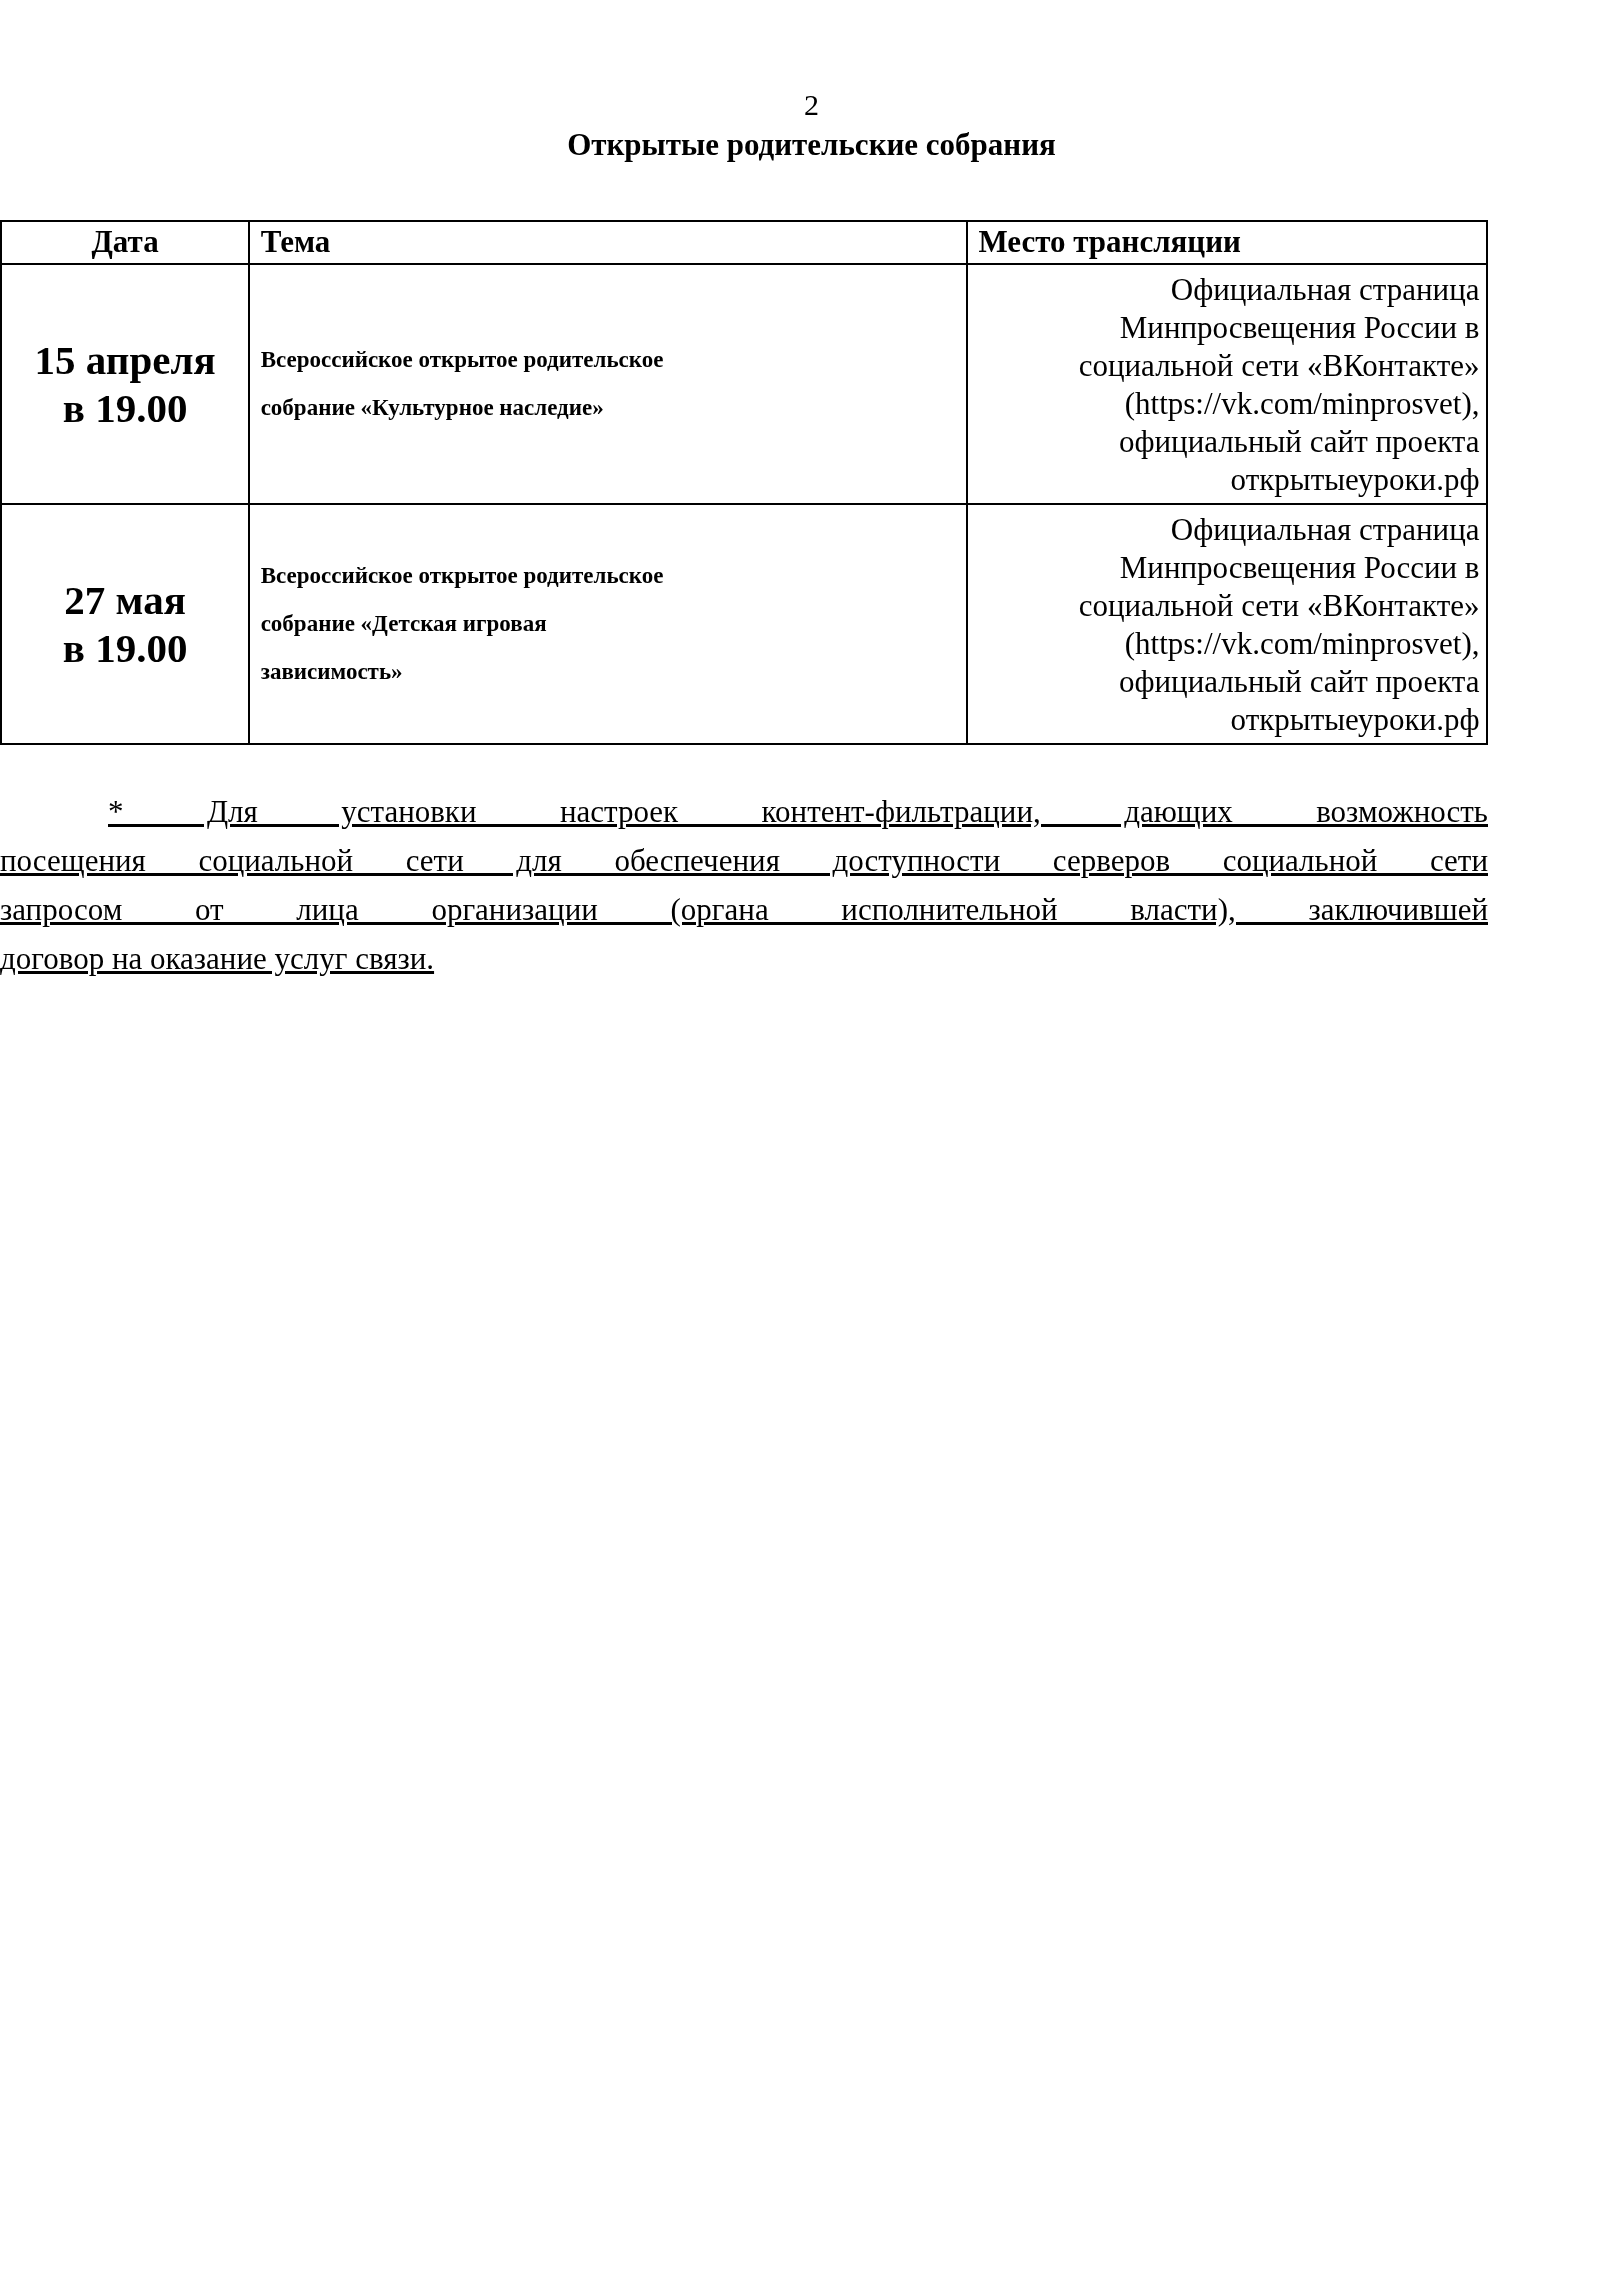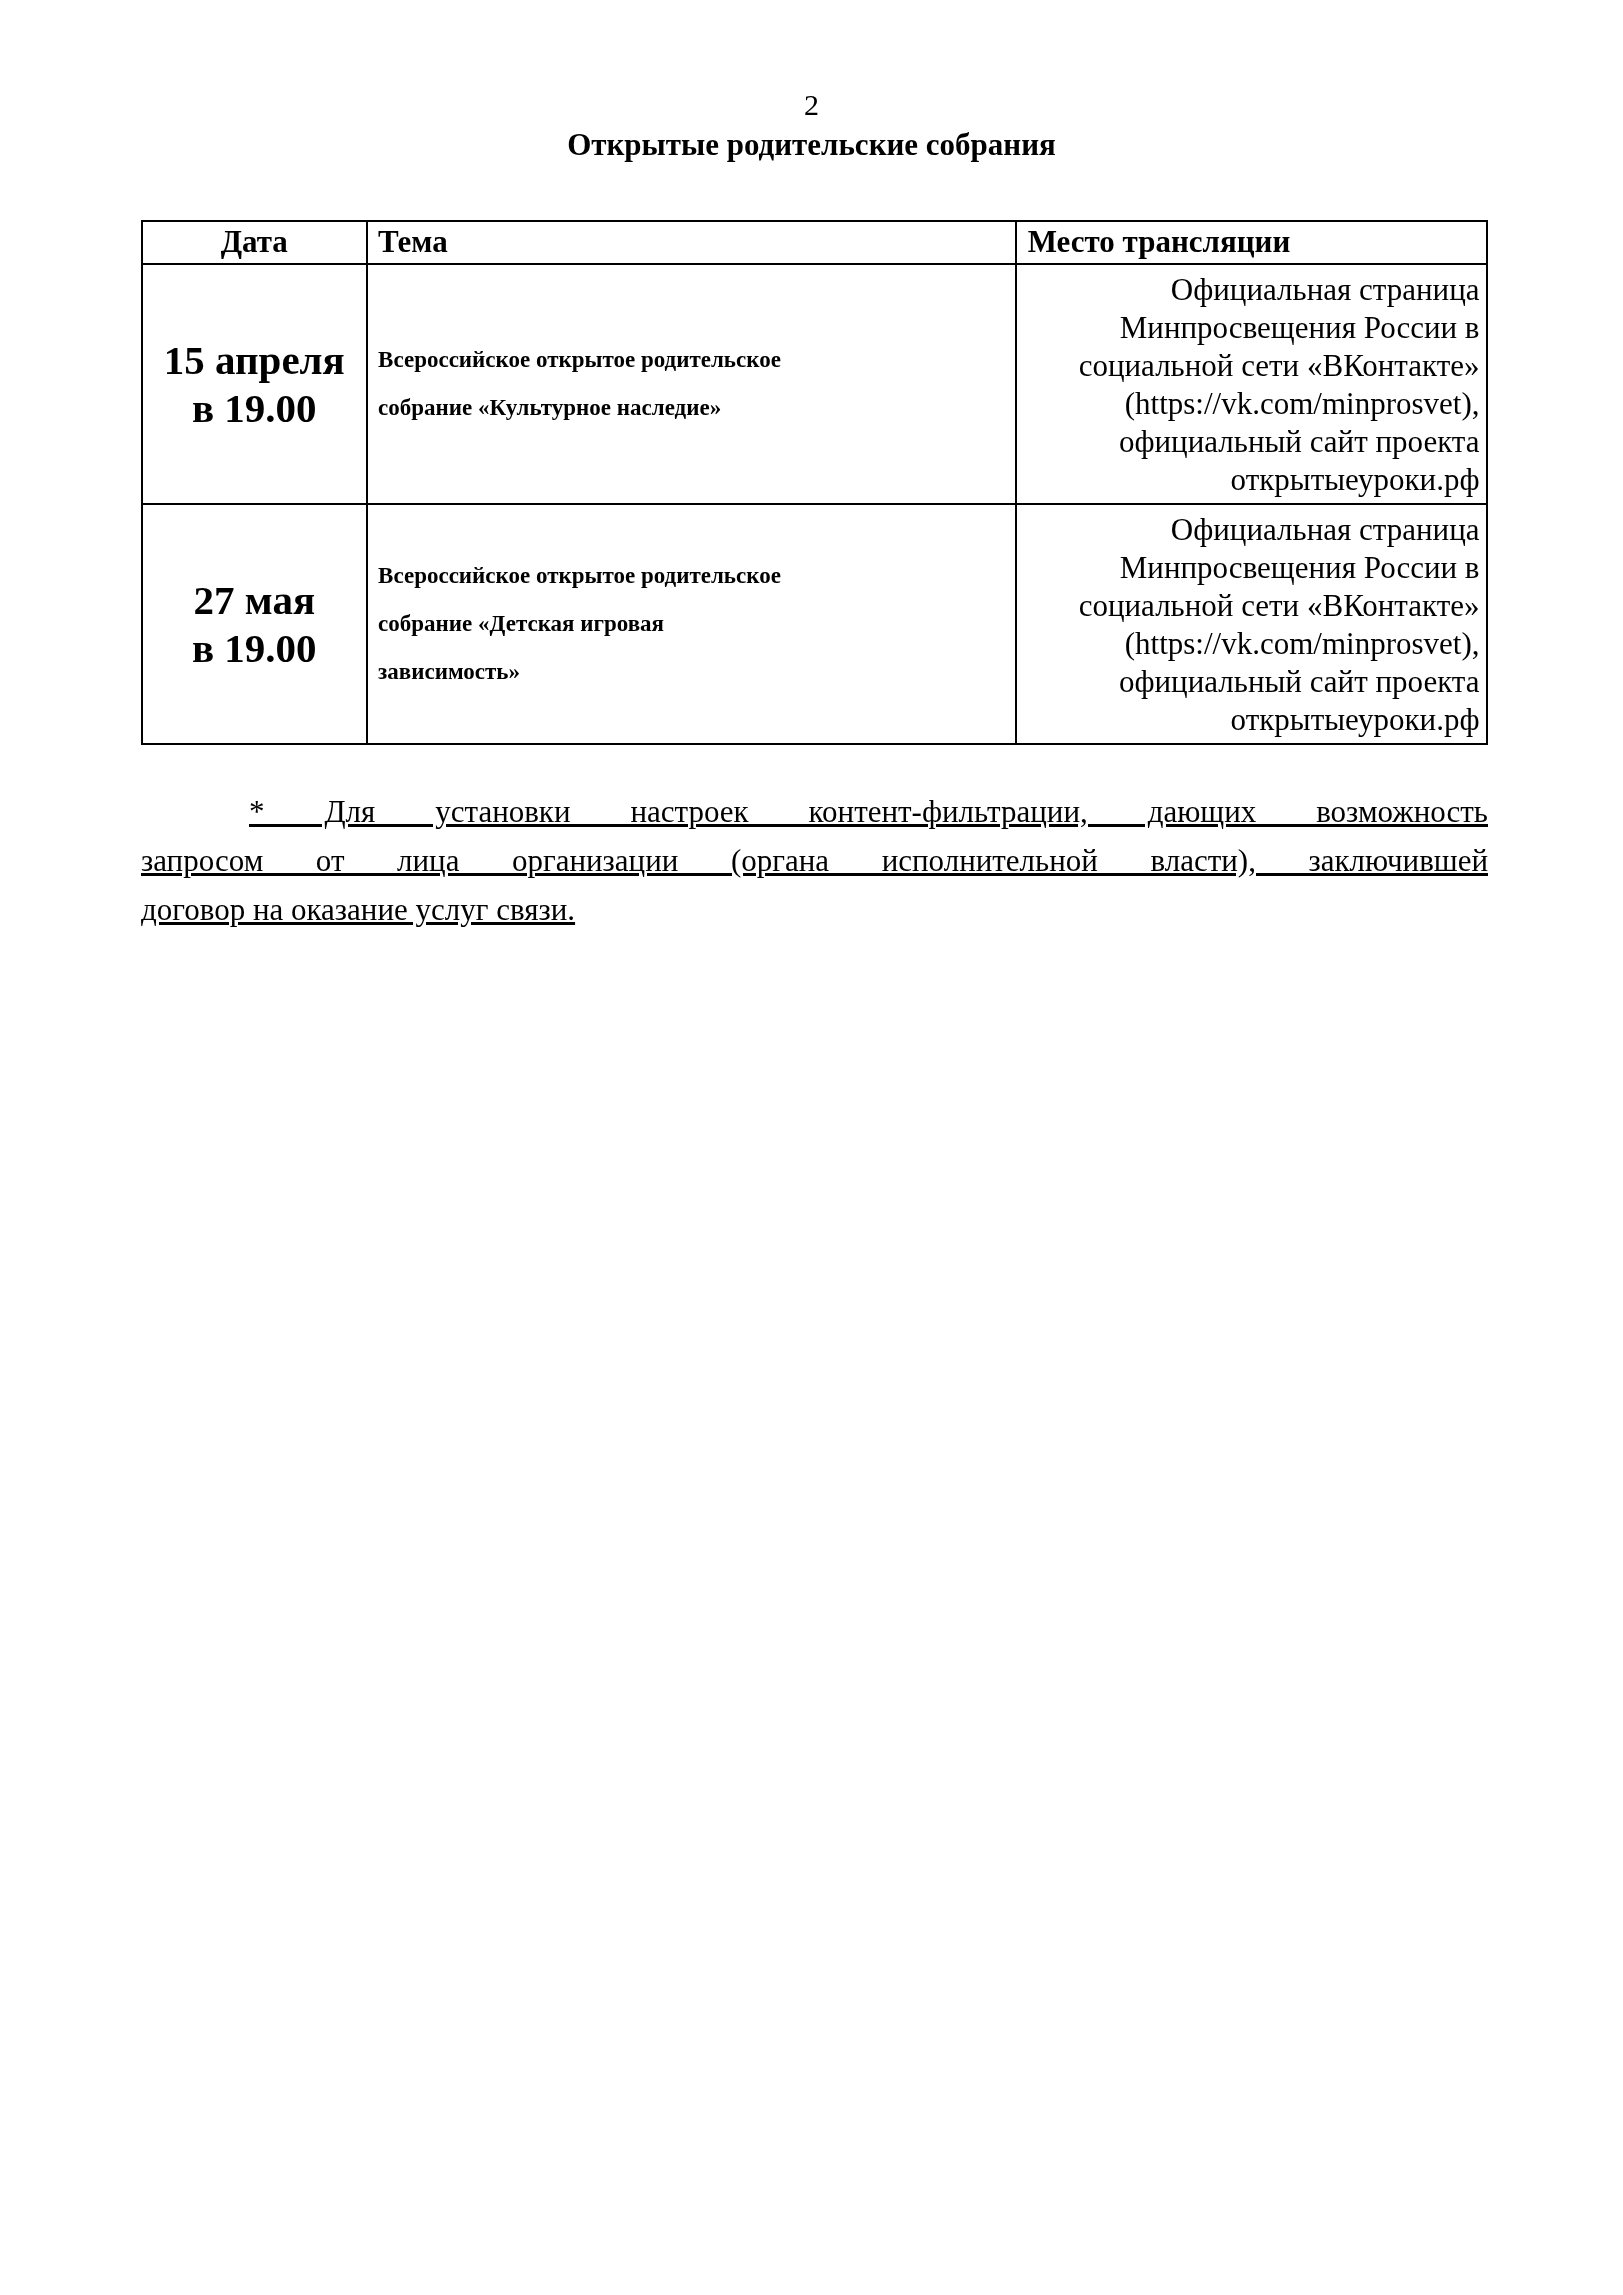--- a/index.html
+++ b/index.html
@@ -22,21 +22,20 @@
     font-size: 30px;
     line-height: 38px;
   }
   .doc-title {
     text-align: center;
     font-size: 31px;
     font-weight: bold;
     line-height: 41px;
   }
   .content {
-    margin-left: 141px;
     margin-right: 135px;
   }
   table.schedule {
     margin-top: 55px;
     width: 100%;
     border-collapse: collapse;
     table-layout: fixed;
   }
   table.schedule col.c-date  { width: 16.7%; }
   table.schedule col.c-theme { width: 48.3%; }
@@ -161,19 +160,20 @@
             <div>(https://vk.com/minprosvet),</div>
             <div>официальный сайт проекта</div>
             <div>открытыеуроки.рф</div>
           </td>
         </tr>
       </tbody>
     </table>
 
     <div class="footnote">
       <div class="foot-line first">* Для установки настроек контент-фильтрации, дающих возможность</div>
+      <div class="foot-line">посещения социальной сети для обеспечения доступности серверов социальной сети</div>
       <div class="foot-line">запросом от лица организации (органа исполнительной власти), заключившей</div>
       <div class="foot-line last">договор на оказание услуг связи.</div>
     </div>
 
   </div>
 </div>
 
 
 </body></html>

